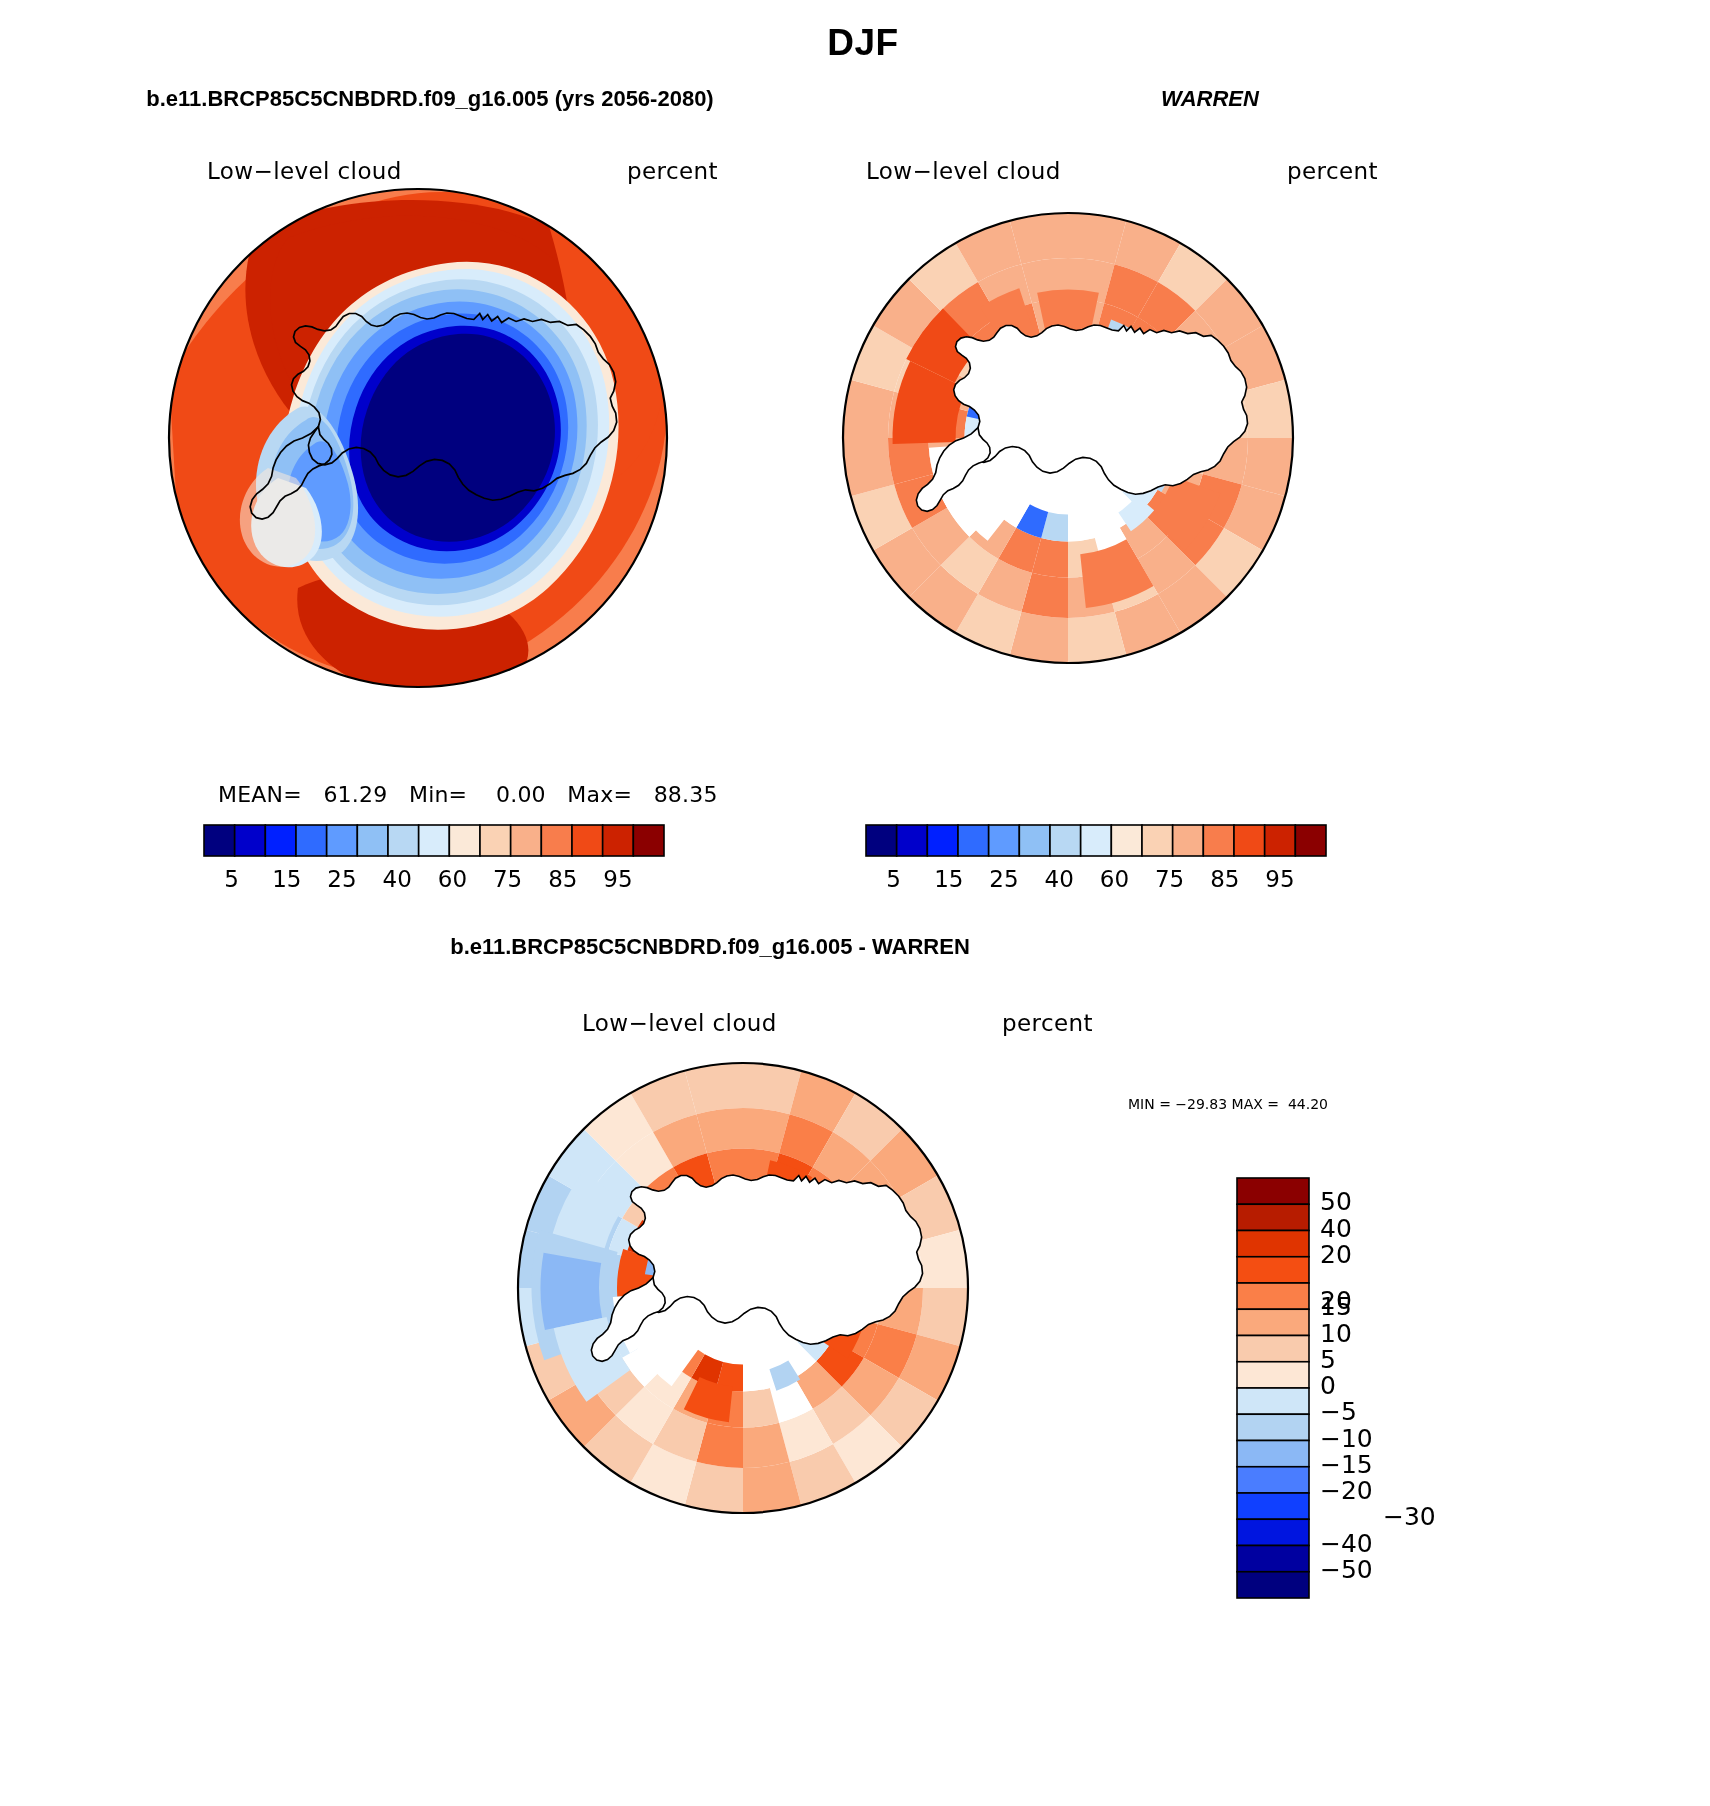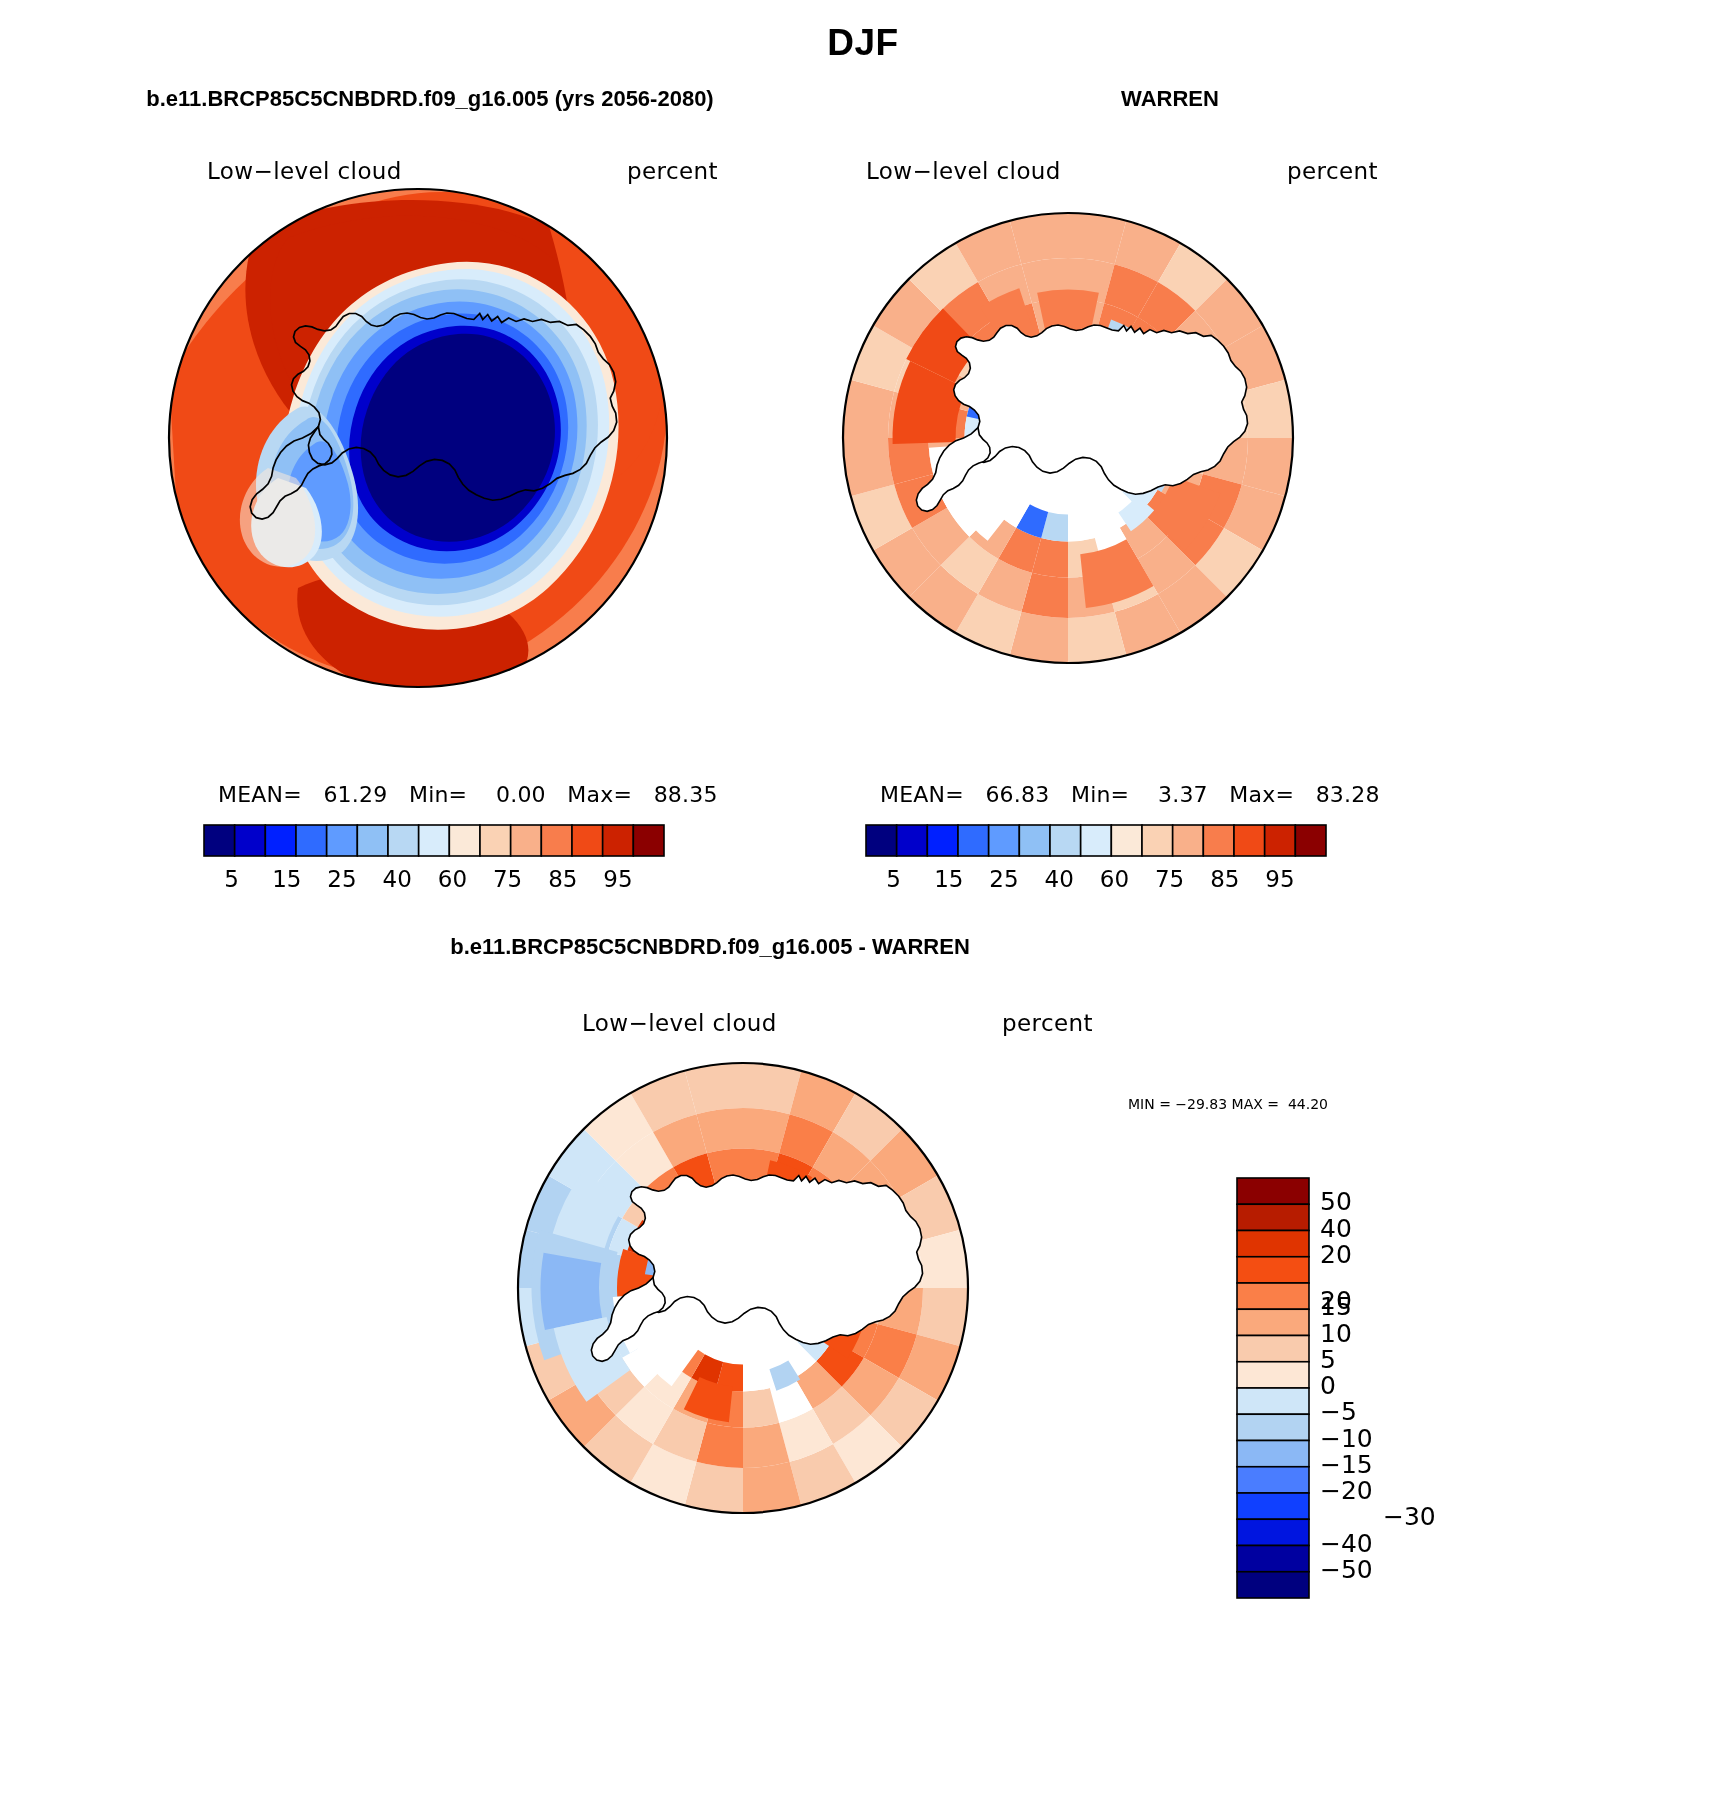--- a/index.html
+++ b/index.html
@@ -42,21 +42,21 @@
   .cbcell{stroke:#000;stroke-width:1.6;}
 </style>
 </head>
 <body>
 
 <div class="page">
 
   <div class="season-title">DJF</div>
 
   <div class="panel-title" style="left:0;width:860px;top:86px;">b.e11.BRCP85C5CNBDRD.f09_g16.005 (yrs 2056-2080)</div>
-  <div class="panel-title" style="left:820px;width:700px;top:86px;">WARREN</div>
+  <div class="panel-title" style="left:860px;width:700px;top:86px;font-style:italic;">WARREN</div>
   <div class="panel-title" style="left:0;width:1420px;top:934px;">b.e11.BRCP85C5CNBDRD.f09_g16.005 - WARREN</div>
 
   <div class="map-sub" style="left:207px;top:158px;">Low−level cloud</div>
   <div class="map-sub" style="left:627px;top:158px;">percent</div>
 
   <div class="map-sub" style="left:866px;top:158px;">Low−level cloud</div>
   <div class="map-sub" style="left:1287px;top:158px;">percent</div>
 
   <div class="map-sub" style="left:582px;top:1010px;">Low−level cloud</div>
   <div class="map-sub" style="left:1002px;top:1010px;">percent</div>
@@ -448,21 +448,20 @@
       <div class="cbtick" style="left: 209.6px; top: 866px; width: 44px;">5</div>
       <div class="cbtick" style="left: 264.8px; top: 866px; width: 44px;">15</div>
       <div class="cbtick" style="left: 320px; top: 866px; width: 44px;">25</div>
       <div class="cbtick" style="left: 375.2px; top: 866px; width: 44px;">40</div>
       <div class="cbtick" style="left: 430.4px; top: 866px; width: 44px;">60</div>
       <div class="cbtick" style="left: 485.6px; top: 866px; width: 44px;">75</div>
       <div class="cbtick" style="left: 540.8px; top: 866px; width: 44px;">85</div>
       <div class="cbtick" style="left: 596px; top: 866px; width: 44px;">95</div>
     </div>
 
-  <div class="statline" style="left:880px;top:782px;">MEAN=   66.83   Min=    3.37   Max=   83.28</div>
   <svg style="position:absolute;left:866px;top:823px;" width="460" height="36">
     <g id="cbarB">
         <rect x="0" y="2" width="30.666666666666668" height="31" fill="#00007f" class="cbcell"></rect>
         <rect x="30.666666666666668" y="2" width="30.666666666666668" height="31" fill="#0000cb" class="cbcell"></rect>
         <rect x="61.333333333333336" y="2" width="30.666666666666668" height="31" fill="#0020ff" class="cbcell"></rect>
         <rect x="92" y="2" width="30.666666666666668" height="31" fill="#2f6bff" class="cbcell"></rect>
         <rect x="122.66666666666667" y="2" width="30.666666666666668" height="31" fill="#5f9bff" class="cbcell"></rect>
         <rect x="153.33333333333334" y="2" width="30.666666666666668" height="31" fill="#8fc0f5" class="cbcell"></rect>
         <rect x="184" y="2" width="30.666666666666668" height="31" fill="#b8d8f3" class="cbcell"></rect>
         <rect x="214.66666666666669" y="2" width="30.666666666666668" height="31" fill="#d8ecfb" class="cbcell"></rect>

